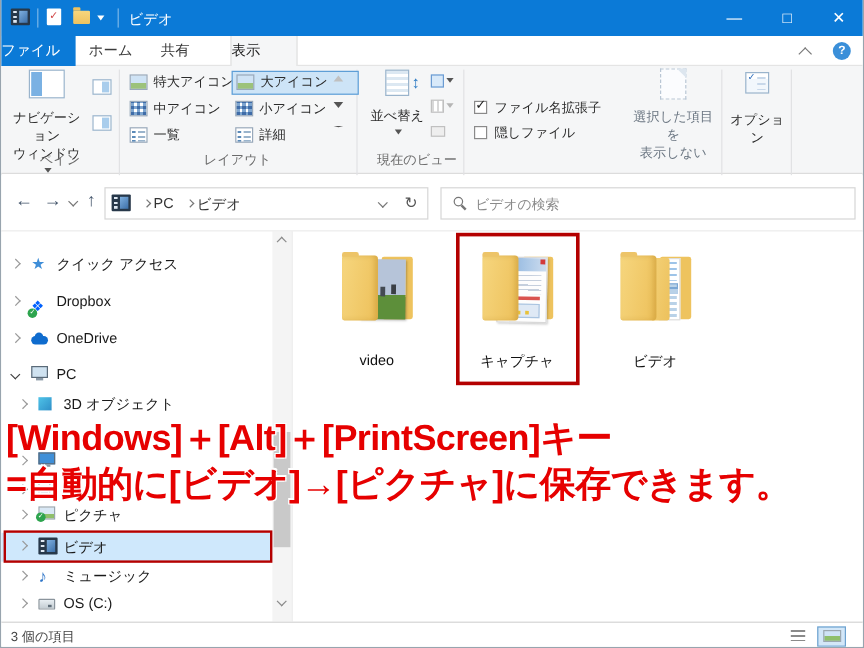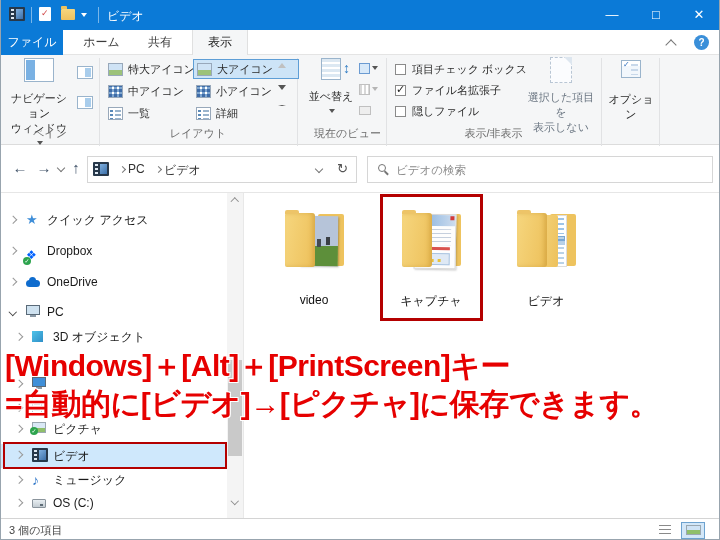--- a/index.html
+++ b/index.html
@@ -16,21 +16,21 @@
   .ico-qat1{width:12px;height:14px;background:#fff;border-radius:1px;position:relative;}
   .ico-qat1::after{content:"✓";position:absolute;left:2px;top:1px;font-size:9px;color:#d04545;font-weight:bold;}
   .ico-qat2{width:14px;height:11px;background:linear-gradient(#f6d67e,#eec25f);border-radius:1px;position:relative;}
   .ico-qat2::before{content:"";position:absolute;left:0;top:-3px;width:6px;height:3px;background:#eec25f;border-radius:1px 1px 0 0;}
   .qat-arrow{position:absolute;left:80px;top:13px;width:0;height:0;border-left:3.5px solid transparent;border-right:3.5px solid transparent;border-top:4px solid #fff;}
   .tb-title{position:absolute;left:106px;top:8px;font-size:12px;color:#fff;}
   .winbtn{position:absolute;top:0;width:44px;height:30px;text-align:center;line-height:30px;font-size:13px;color:#fff;}
 
   
   .tabrow{position:absolute;left:0;top:30px;width:100%;height:25px;background:#fff;border-bottom:1px solid #e4e4e4;}
-  .tab{position:absolute;top:0;height:25px;line-height:25px;text-align:center;font-size:12px;color:#3b3b3b;}
+  .tab{position:absolute;top:0;height:25px;line-height:25px;font-size:12px;color:#3b3b3b;}
   .tab.file{left:0;width:62px;background:#0b7ad7;color:#fff;}
   .tab.active{background:#f5f6f7;border-left:1px solid #e0e0e0;border-right:1px solid #e0e0e0;height:26px;color:#1a1a1a;}
   .rib-min{position:absolute;left:666px;top:11px;width:8px;height:8px;border-left:1.5px solid #777;border-top:1.5px solid #777;transform:rotate(45deg);}
   .help-circ{position:absolute;left:693px;top:35px;width:15px;height:15px;border-radius:50%;background:#3a8fd9;color:#fff;font-size:10px;font-weight:bold;text-align:center;line-height:15px;}
 
   
   .ribbon{position:absolute;left:0;top:55px;width:100%;height:90px;background:#f5f6f7;border-bottom:1px solid #dcdcdc;font-size:11px;color:#2b2b2b;}
   .gsep{position:absolute;top:3px;height:120px;width:1px;background:#e1e2e4;}
   .glabel{position:absolute;top:71px;text-align:center;color:#6a6a6a;font-size:11px;}
   .rbtn{position:absolute;text-align:center;cursor:default;}
@@ -216,29 +216,27 @@
     <div class="rbtn" style="left:302px;top:3px;width:56px;">
       <div class="ico-sort"></div>
       <div style="margin-top:9px;">並べ替え</div>
       <div><span class="tri-dn"></span></div>
     </div>
     <div class="minibtn" style="left:358px;top:6px;"><span class="ico-group"></span><span class="tri-dn"></span></div>
     <div class="minibtn" style="left:358px;top:27px;"><span class="ico-cols"></span><span class="tri-dn gray"></span></div>
     <div class="minibtn" style="left:358px;top:48px;"><span class="ico-fit"></span></div>
     <div class="glabel" style="left:296px;width:89px;padding-left:12px;">現在のビュー</div>
 
-    <div class="cbrow" style="top:8px;"><span class="cb"></span><span class="lbl">項目チェック ボックス</span></div>
     <div class="cbrow" style="top:29px;"><span class="cb checked"></span><span class="lbl">ファイル名拡張子</span></div>
     <div class="cbrow" style="top:50px;"><span class="cb"></span><span class="lbl">隠しファイル</span></div>
     <div class="rbtn dimtxt" style="left:524px;top:2px;width:72px;">
       <div class="ico-hide"></div>
       <div style="margin-top:7px;">選択した項目を</div>
       <div>表示しない</div>
     </div>
-    <div class="glabel" style="left:385px;width:215px;">表示/非表示</div>
 
     <div class="rbtn" style="left:606px;top:5px;width:48px;">
       <div class="ico-opt"></div>
       <div style="margin-top:14px;">オプション</div>
     </div>
   </div>
 
   <div class="addrrow">
     <div class="navarrow" style="left:8px;">←</div>
     <div class="navarrow" style="left:32px;">→</div>

